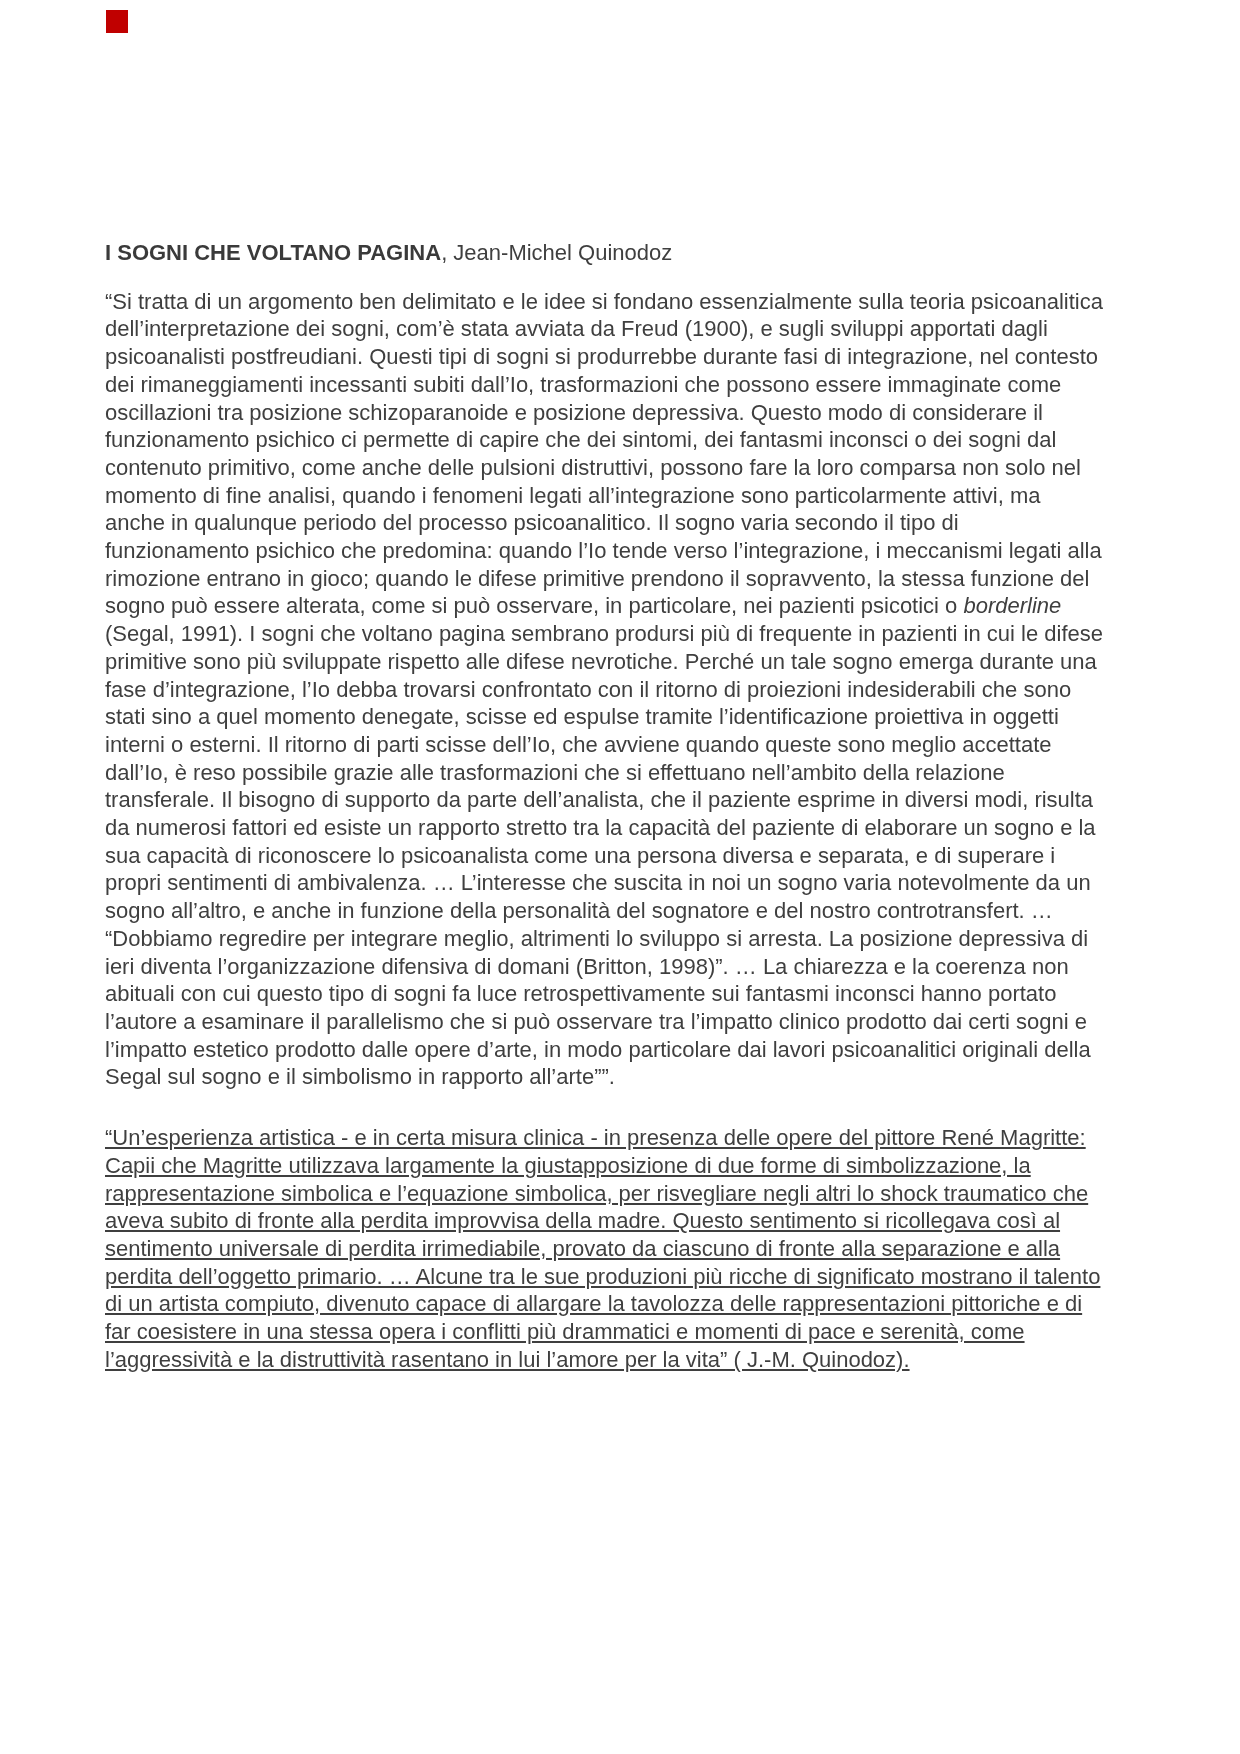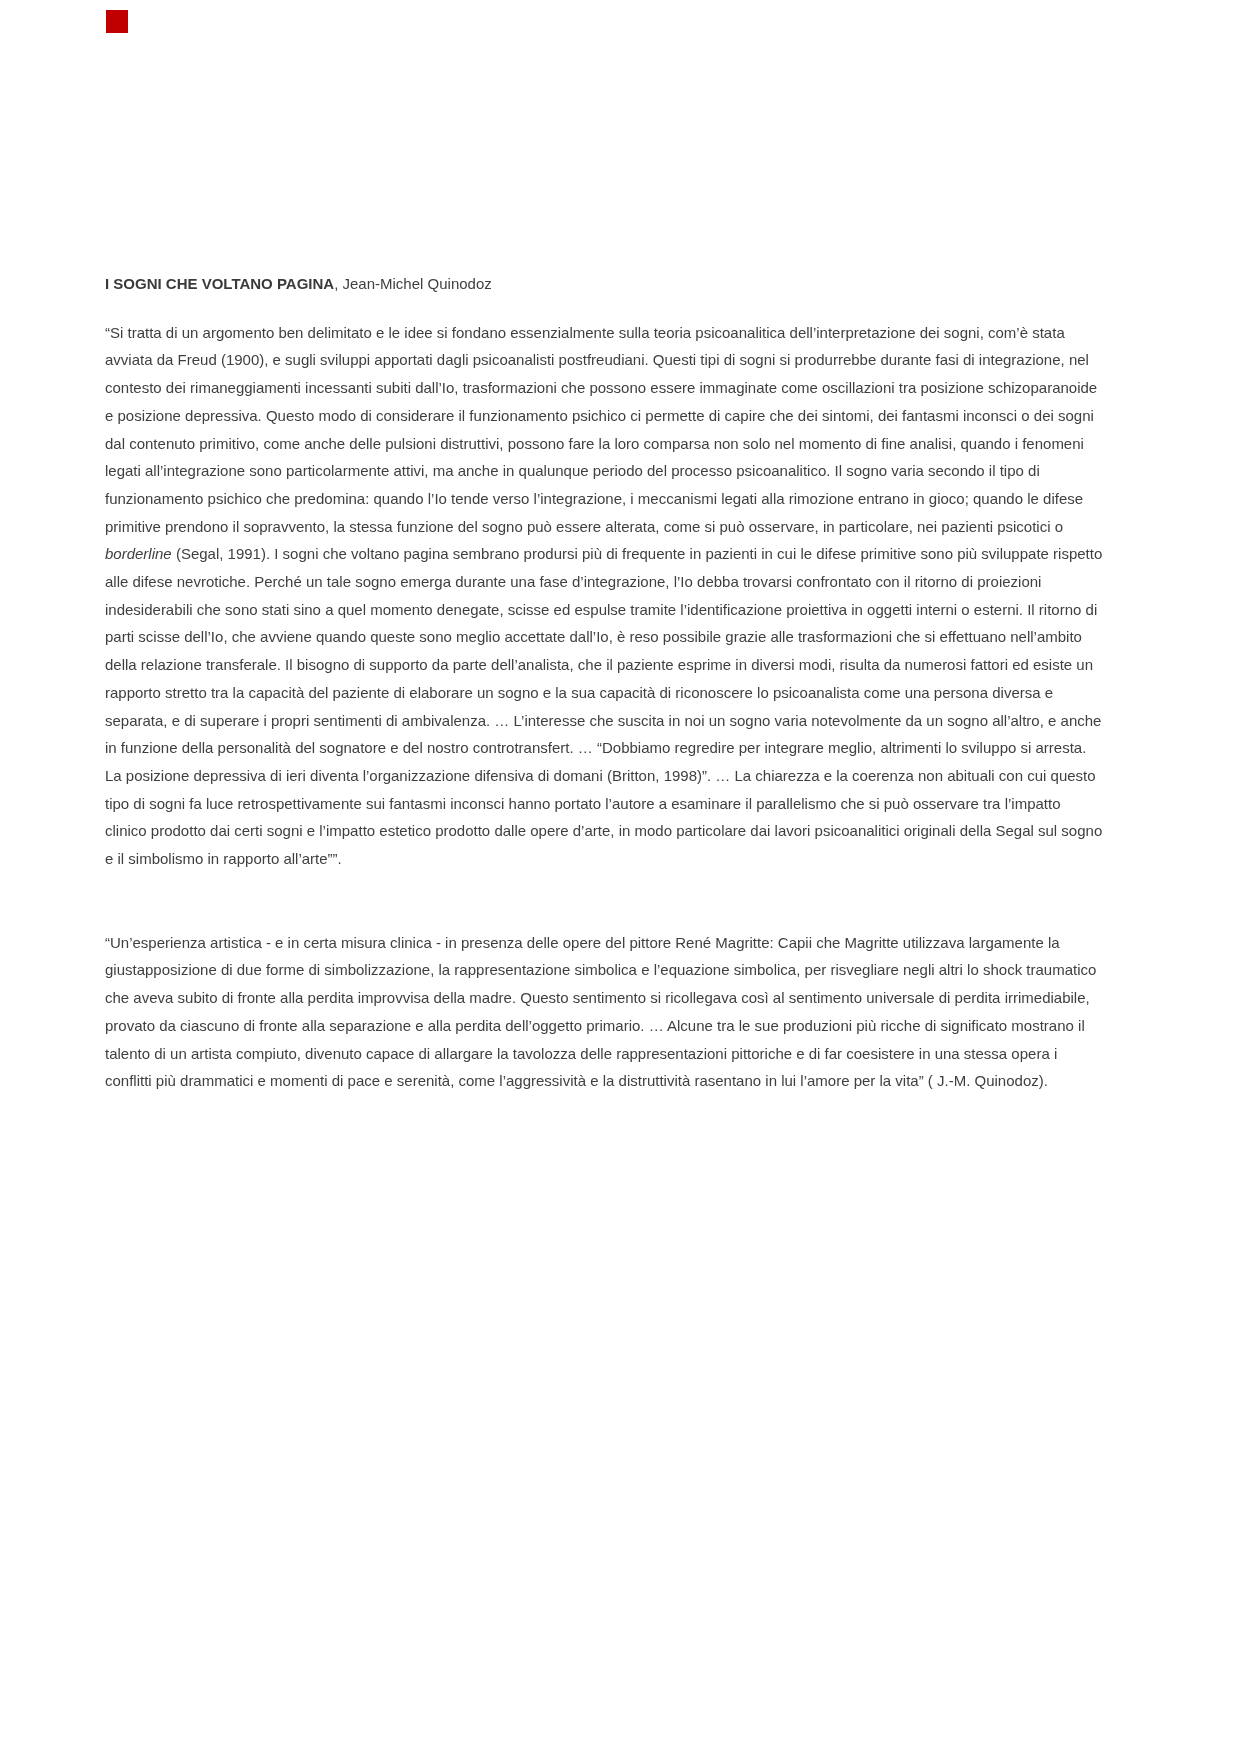--- a/index.html
+++ b/index.html
@@ -19,41 +19,42 @@
     position: absolute;
     left: 106px;
     top: 10px;
     width: 22px;
     height: 23px;
     background: #c00000;
   }
   .content {
     position: absolute;
     left: 105px;
-    top: 270px;
+    top: 239px;
     width: 1000px;
     color: #3f3f3f;
-    font-size: 15px;
+    font-size: 22px;
     line-height: 27.7px;
     text-align: left;
   }
   .title {
     margin: 0 0 21px 0;
   }
   .title strong {
     font-weight: bold;
     color: #3a3a3a;
   }
   .para {
     margin: 0;
   }
   .para em {
   }
   .para2 {
-    margin-top: 56px;
+    margin-top: 33px;
+    text-decoration: underline;
   }
 </style>
 </head>
 <body>
 
 <div class="page">
   <div class="red-marker" style="background: rgb(192, 0, 0);"></div>
   <div class="content">
     <p class="title"><strong>I SOGNI CHE VOLTANO PAGINA</strong><span>, Jean-Michel Quinodoz</span></p>
     <p class="para"><span>“Si tratta di un argomento ben delimitato e le idee si fondano essenzialmente sulla teoria psicoanalitica dell’interpretazione dei sogni, com’è stata avviata da Freud (1900), e sugli sviluppi apportati dagli psicoanalisti postfreudiani. Questi tipi di sogni si produrrebbe durante fasi di integrazione, nel contesto dei rimaneggiamenti incessanti subiti dall’Io, trasformazioni che possono essere immaginate come oscillazioni tra posizione schizoparanoide e posizione depressiva. Questo modo di considerare il funzionamento psichico ci permette di capire che dei sintomi, dei fantasmi inconsci o dei sogni dal contenuto primitivo, come anche delle pulsioni distruttivi, possono fare la loro comparsa non solo nel momento di fine analisi, quando i fenomeni legati all’integrazione sono particolarmente attivi, ma anche in qualunque periodo del processo psicoanalitico. Il sogno varia secondo il tipo di funzionamento psichico che predomina: quando l’Io tende verso l’integrazione, i meccanismi legati alla rimozione entrano in gioco; quando le difese primitive prendono il sopravvento, la stessa funzione del sogno può essere alterata, come si può osservare, in particolare, nei pazienti psicotici o </span><em>borderline</em><span> (Segal, 1991). I sogni che voltano pagina sembrano prodursi più di frequente in pazienti in cui le difese primitive sono più sviluppate rispetto alle difese nevrotiche. Perché un tale sogno emerga durante una fase d’integrazione, l’Io debba trovarsi confrontato con il ritorno di proiezioni indesiderabili che sono stati sino a quel momento denegate, scisse ed espulse tramite l’identificazione proiettiva in oggetti interni o esterni. Il ritorno di parti scisse dell’Io, che avviene quando queste sono meglio accettate dall’Io, è reso possibile grazie alle trasformazioni che si effettuano nell’ambito della relazione transferale. Il bisogno di supporto da parte dell’analista, che il paziente esprime in diversi modi, risulta da numerosi fattori ed esiste un rapporto stretto tra la capacità del paziente di elaborare un sogno e la sua capacità di riconoscere lo psicoanalista come una persona diversa e separata, e di superare i propri sentimenti di ambivalenza. … L’interesse che suscita in noi un sogno varia notevolmente da un sogno all’altro, e anche in funzione della personalità del sognatore e del nostro controtransfert. … “Dobbiamo regredire per integrare meglio, altrimenti lo sviluppo si arresta. La posizione depressiva di ieri diventa l’organizzazione difensiva di domani (Britton, 1998)”. … La chiarezza e la coerenza non abituali con cui questo tipo di sogni fa luce retrospettivamente sui fantasmi inconsci hanno portato l’autore a esaminare il parallelismo che si può osservare tra l’impatto clinico prodotto dai certi sogni e l’impatto estetico prodotto dalle opere d’arte, in modo particolare dai lavori psicoanalitici originali della Segal sul sogno e il simbolismo in rapporto all’arte””.</span></p>

